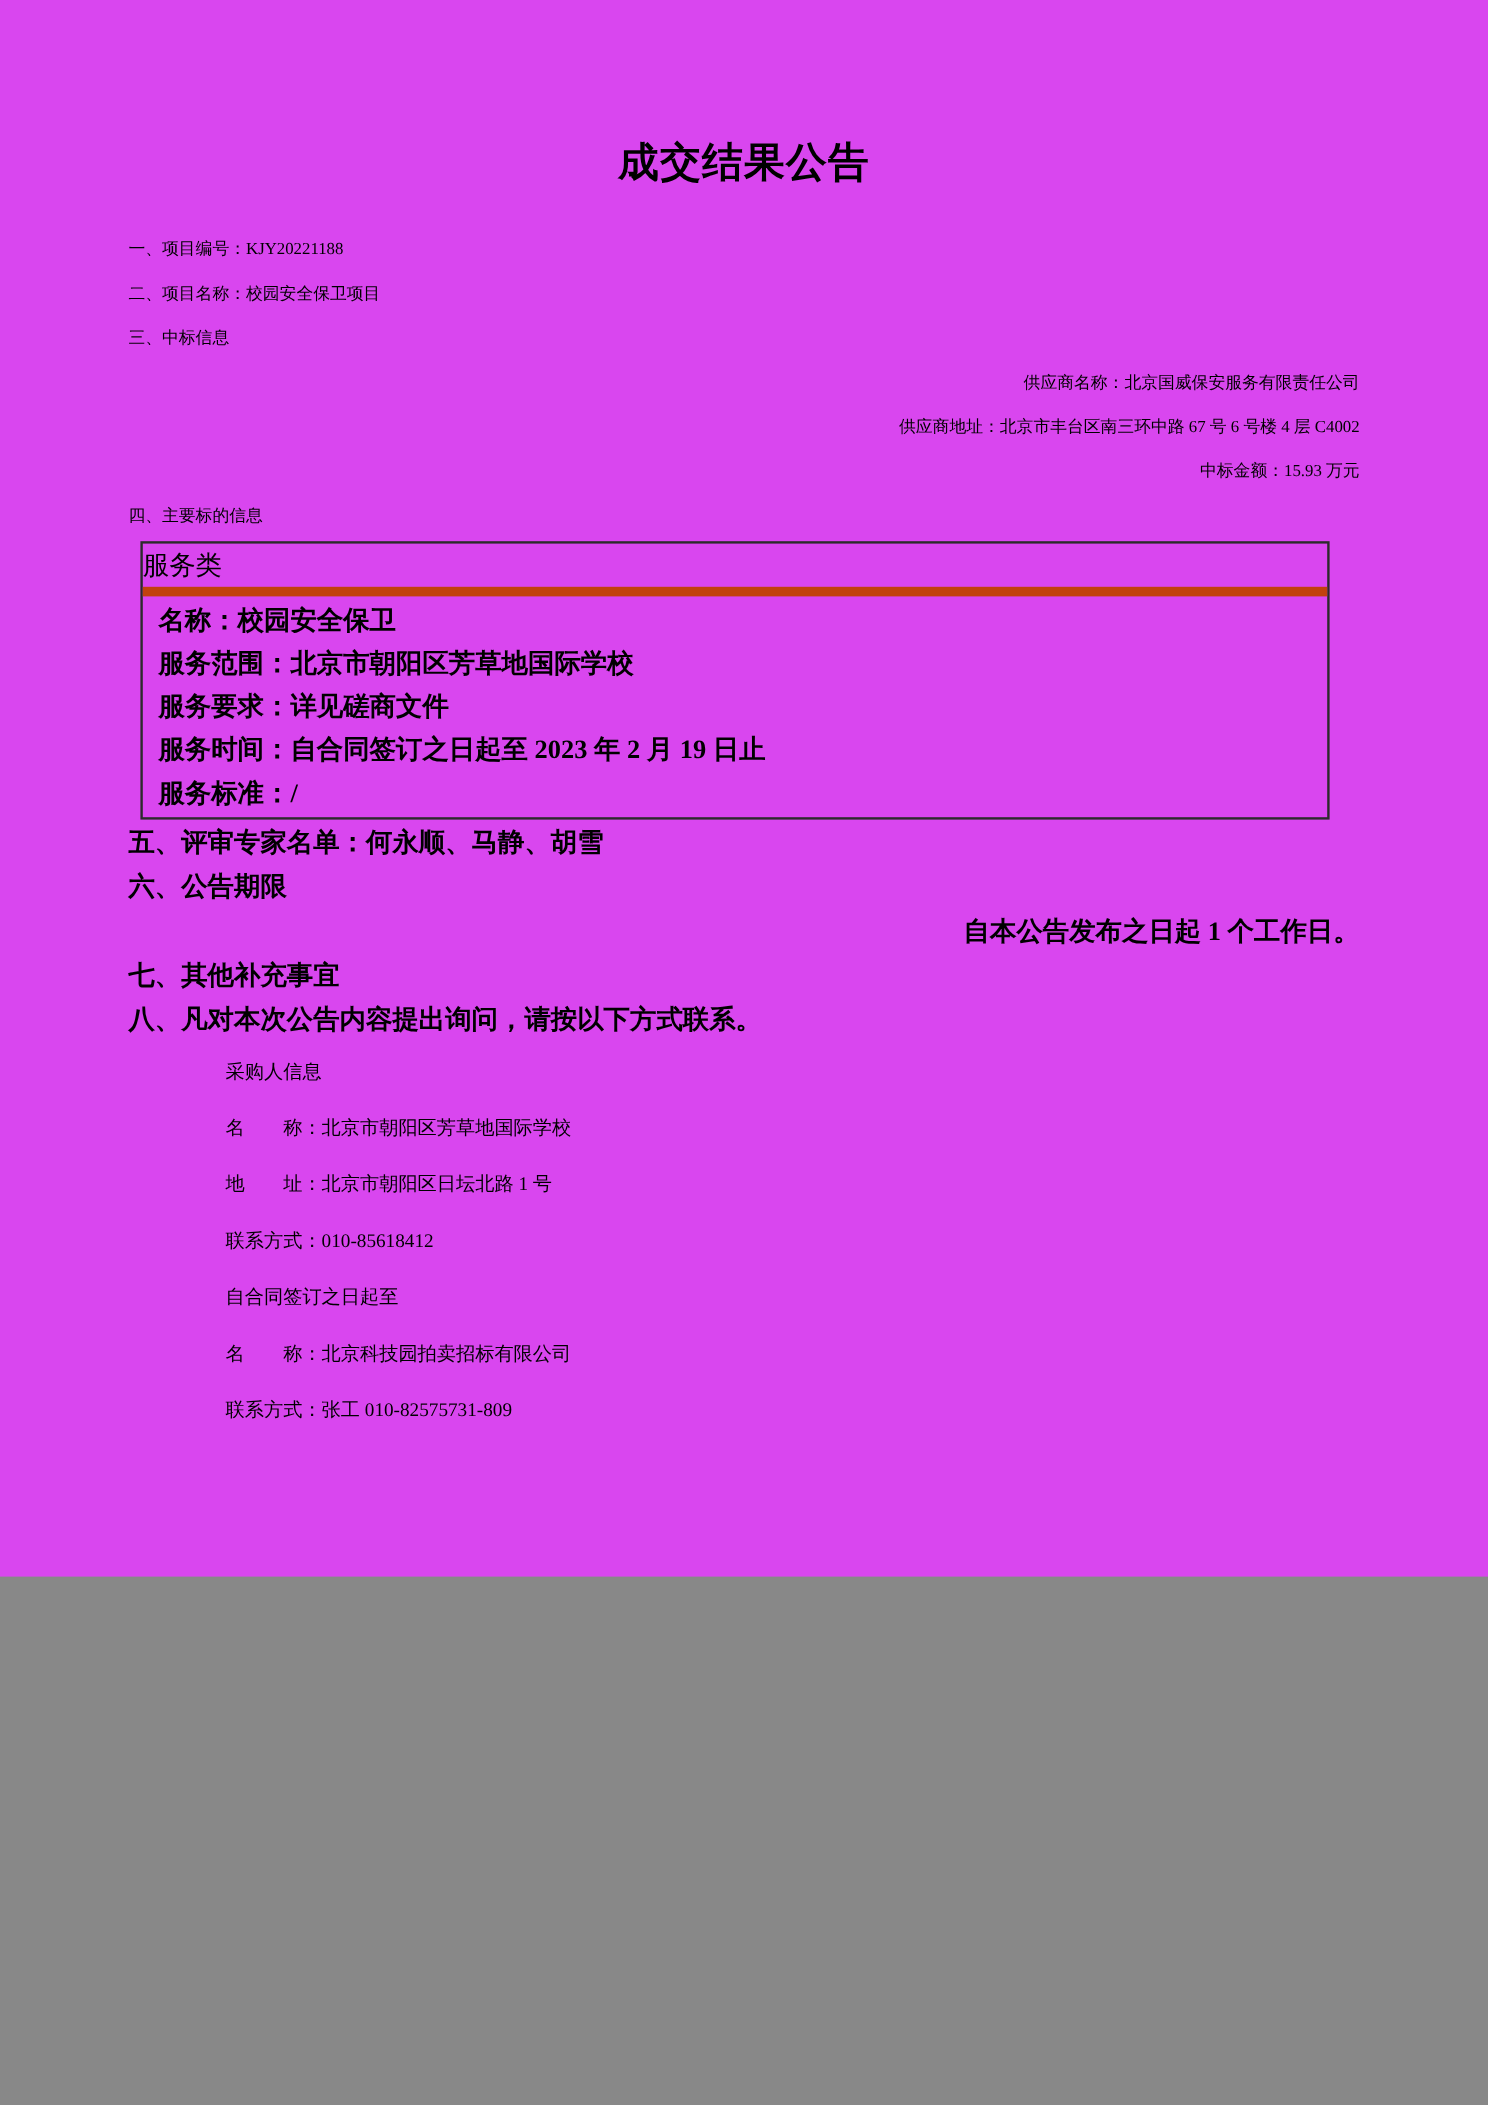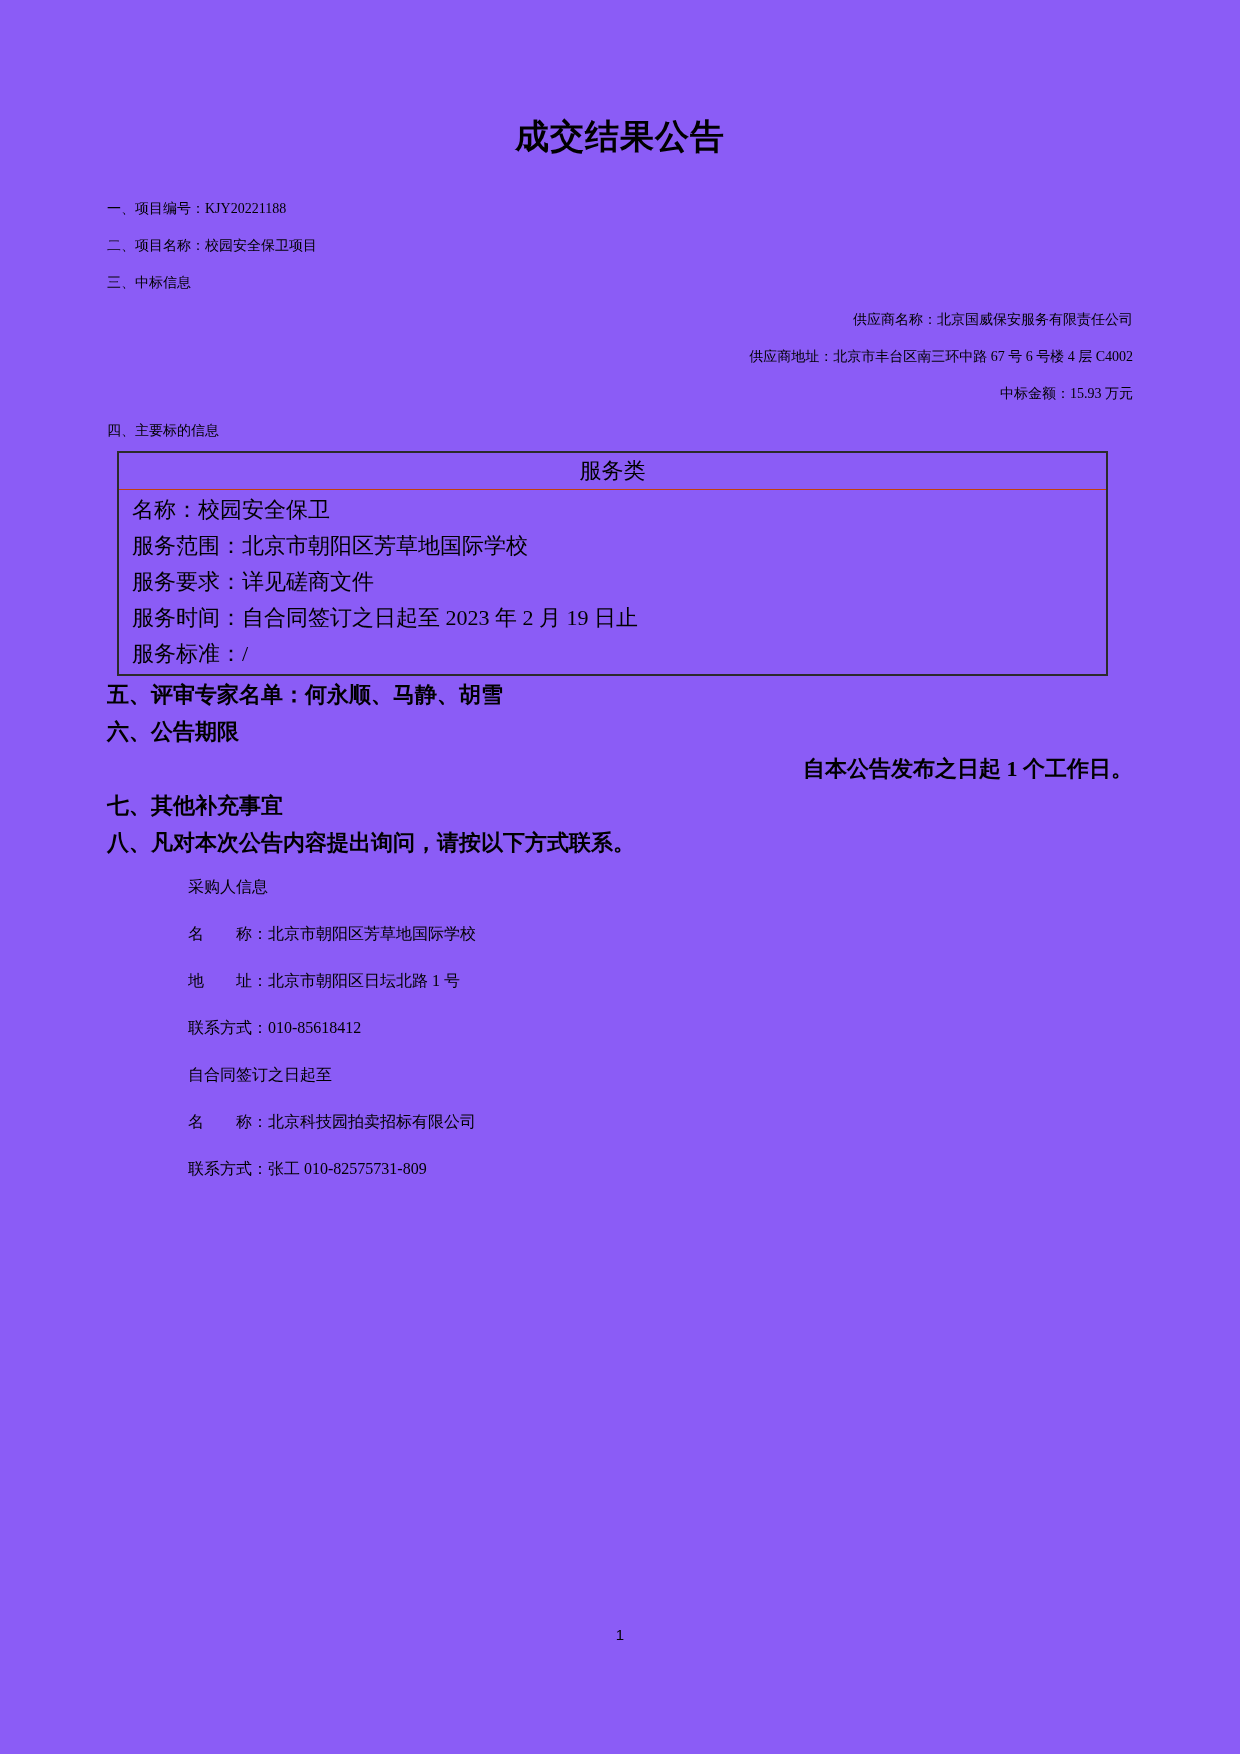--- a/index.html
+++ b/index.html
@@ -1,20 +1,20 @@
 <!DOCTYPE html>
 <html><head>
 <meta charset="utf-8">
 <style>
   html,body { margin:0; padding:0; background:#888; }
   .page {
     position:relative;
-    width:1240px; height:1754px;
+    width:1240px; height:1314px;
     margin:0 auto;
-    background:#8b5cf6;
+    background:#d946ef;
     color:#000;
     font-family:"Liberation Serif","DejaVu Serif",serif;
     overflow:hidden;
   }
   .content { padding:0 107px; }
   .doc-title {
     padding-top:116px;
     text-align:center;
     font-size:34px;
     line-height:42px;
@@ -27,25 +27,25 @@
   .lot-table {
     margin-top:2px;
     margin-left:10px;
     width:991px;
     border:2px solid #2b2b2b;
     box-sizing:border-box;
     font-size:22px;
   }
   .lot-header {
     line-height:36px;
-    text-align:center;
-    border-bottom:1px solid #c2410c;
+    text-align:left;
+    border-bottom:8px solid #c2410c;
   }
   .lot-body { padding:2px 12px 2px 13px; }
-  .lot-row { line-height:36px; white-space:nowrap; }
+  .lot-row { line-height:36px; white-space:nowrap;font-weight:bold; }
   .list2 { margin-top:0; font-size:22px;font-weight:bold; }
   .contact { padding-left:81px; margin-top:2px; font-size:16px; }
   .contact .line { line-height:47px; }
   .page-number {
     position:absolute;
     left:0; right:0; top:1626px;
     text-align:center;
     font-size:15px;
     font-family:"Liberation Sans","DejaVu Sans",sans-serif;
   }

